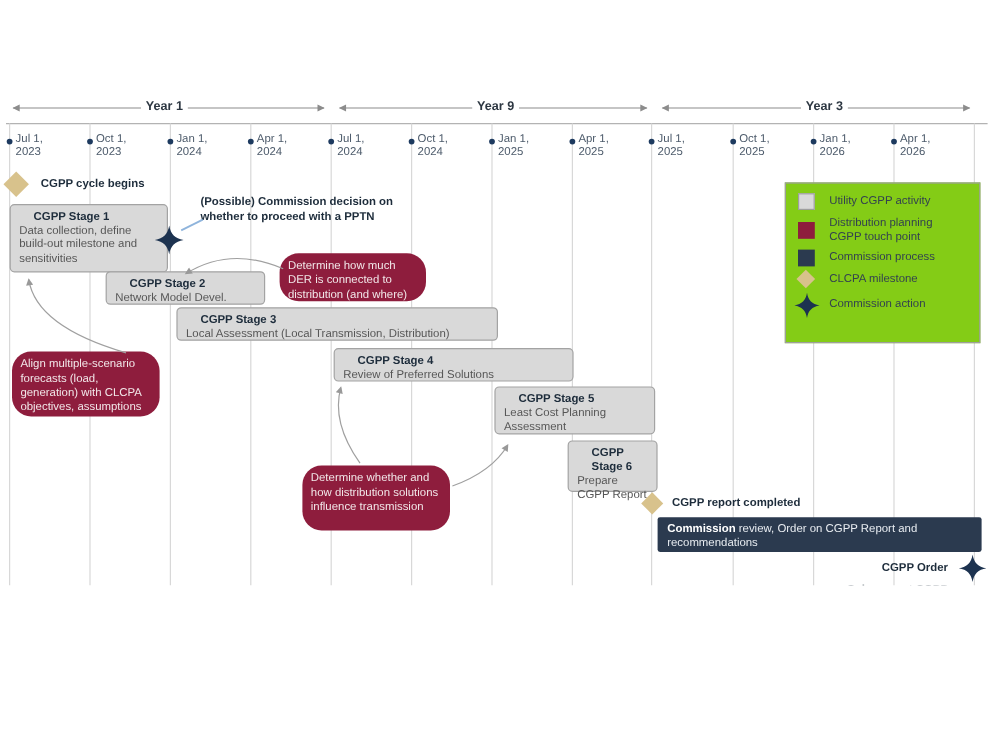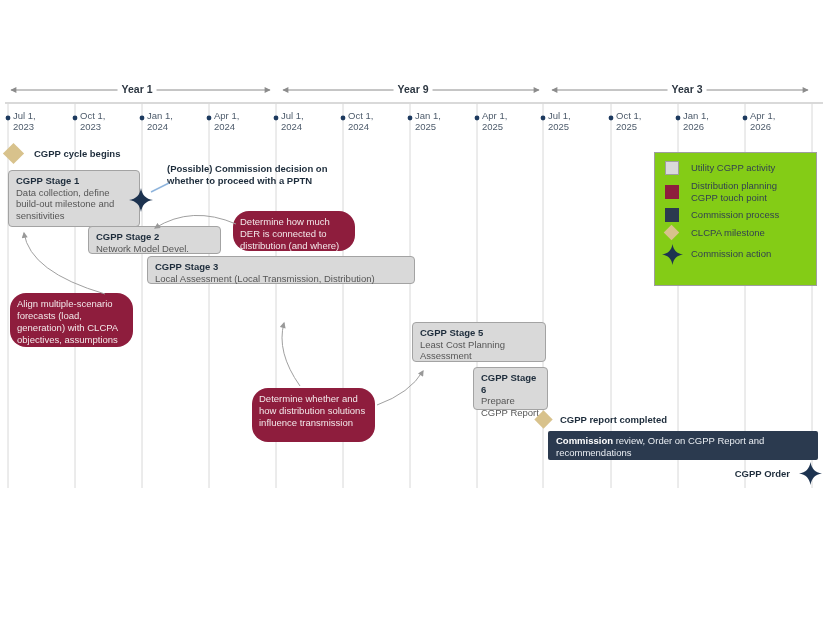--- a/index.html
+++ b/index.html
@@ -4,21 +4,21 @@
 <style>
   html,body{margin:0;padding:0;background:#ffffff;}
   .canvas{
     position:relative;width:826px;height:488px;background:#ffffff;overflow:hidden;
     font-family:"Liberation Sans", sans-serif;color:#1d2c3b;
   }
   svg.layer{position:absolute;left:0;top:0;pointer-events:none;}
   .year-label{position:absolute;top:83px;font-size:10.5px;font-weight:bold;color:#2d3742;transform:translateX(-50%);background:#fff;padding:0 4px;}
   .tick-label{position:absolute;top:110px;width:44px;font-size:9.5px;line-height:11px;color:#4d5b6b;}
   .gbox{position:absolute;background:#d9d9d9;border:1px solid #a3a3a3;border-radius:4px;padding:4px 7px;font-size:9.5px;line-height:11.5px;color:#565656;box-sizing:border-box;z-index:2;}
-  .gbox .ttl{font-weight:bold;color:#1d2c3b;display:block;}
+  .gbox .ttl{font-weight:bold;color:#1d2c3b;display:block;margin-left:12px;}
   .rbox{position:absolute;background:#8e1d3d;border-radius:16px;padding:5px 7px;font-size:9.5px;line-height:12px;color:#f2e7e9;box-sizing:border-box;z-index:2;}
   .nbox{position:absolute;background:#2b3a4f;border-radius:2px;padding:4px 8px;font-size:9.5px;line-height:12px;color:#e9edf2;box-sizing:border-box;z-index:2;}
   .nbox .b{font-weight:bold;color:#ffffff;}
   .note{position:absolute;font-size:9.5px;line-height:11.5px;font-weight:bold;color:#1d2c3b;z-index:2;}
   .diamond{position:absolute;background:#d8c28c;transform:rotate(45deg);z-index:4;}
   .star{position:absolute;z-index:4;}
   .legend{position:absolute;left:654px;top:152px;width:163px;height:134px;background:#84cc16;border:1px solid #9e9e9e;box-sizing:border-box;padding:8px 0 0 10px;z-index:3;}
   .lrow{display:flex;align-items:center;margin-bottom:5px;}
   .lico{width:26px;display:flex;justify-content:flex-start;align-items:center;flex:0 0 26px;}
   .ltxt{font-size:9.5px;line-height:11.5px;color:#33424f;}
@@ -108,20 +108,24 @@
     <span>Data collection, define build-out milestone and sensitivities</span>
   </div>
   <div class="gbox" style="left:88px;top:226px;width:133px;height:28px;">
     <span class="ttl">CGPP Stage 2</span>
     <span>Network Model Devel.</span>
   </div>
   <div class="gbox" style="left:147px;top:256px;width:268px;height:28px;white-space:nowrap;">
     <span class="ttl">CGPP Stage 3</span>
     <span>Local Assessment (Local Transmission, Distribution)</span>
   </div>
+  <div class="gbox" style="left:278px;top:290px;width:200px;height:28px;">
+    <span class="ttl">CGPP Stage 4</span>
+    <span>Review of Preferred Solutions</span>
+  </div>
   <div class="gbox" style="left:412px;top:322px;width:134px;height:40px;">
     <span class="ttl">CGPP Stage 5</span>
     <span>Least Cost Planning Assessment</span>
   </div>
   <div class="gbox" style="left:473px;top:367px;width:75px;height:43px;">
     <span class="ttl">CGPP Stage 6</span>
     <span>Prepare CGPP Report</span>
   </div>
 
   <div class="note" style="left:167px;top:163px;width:192px;">(Possible) Commission decision on whether to proceed with a PPTN</div>

